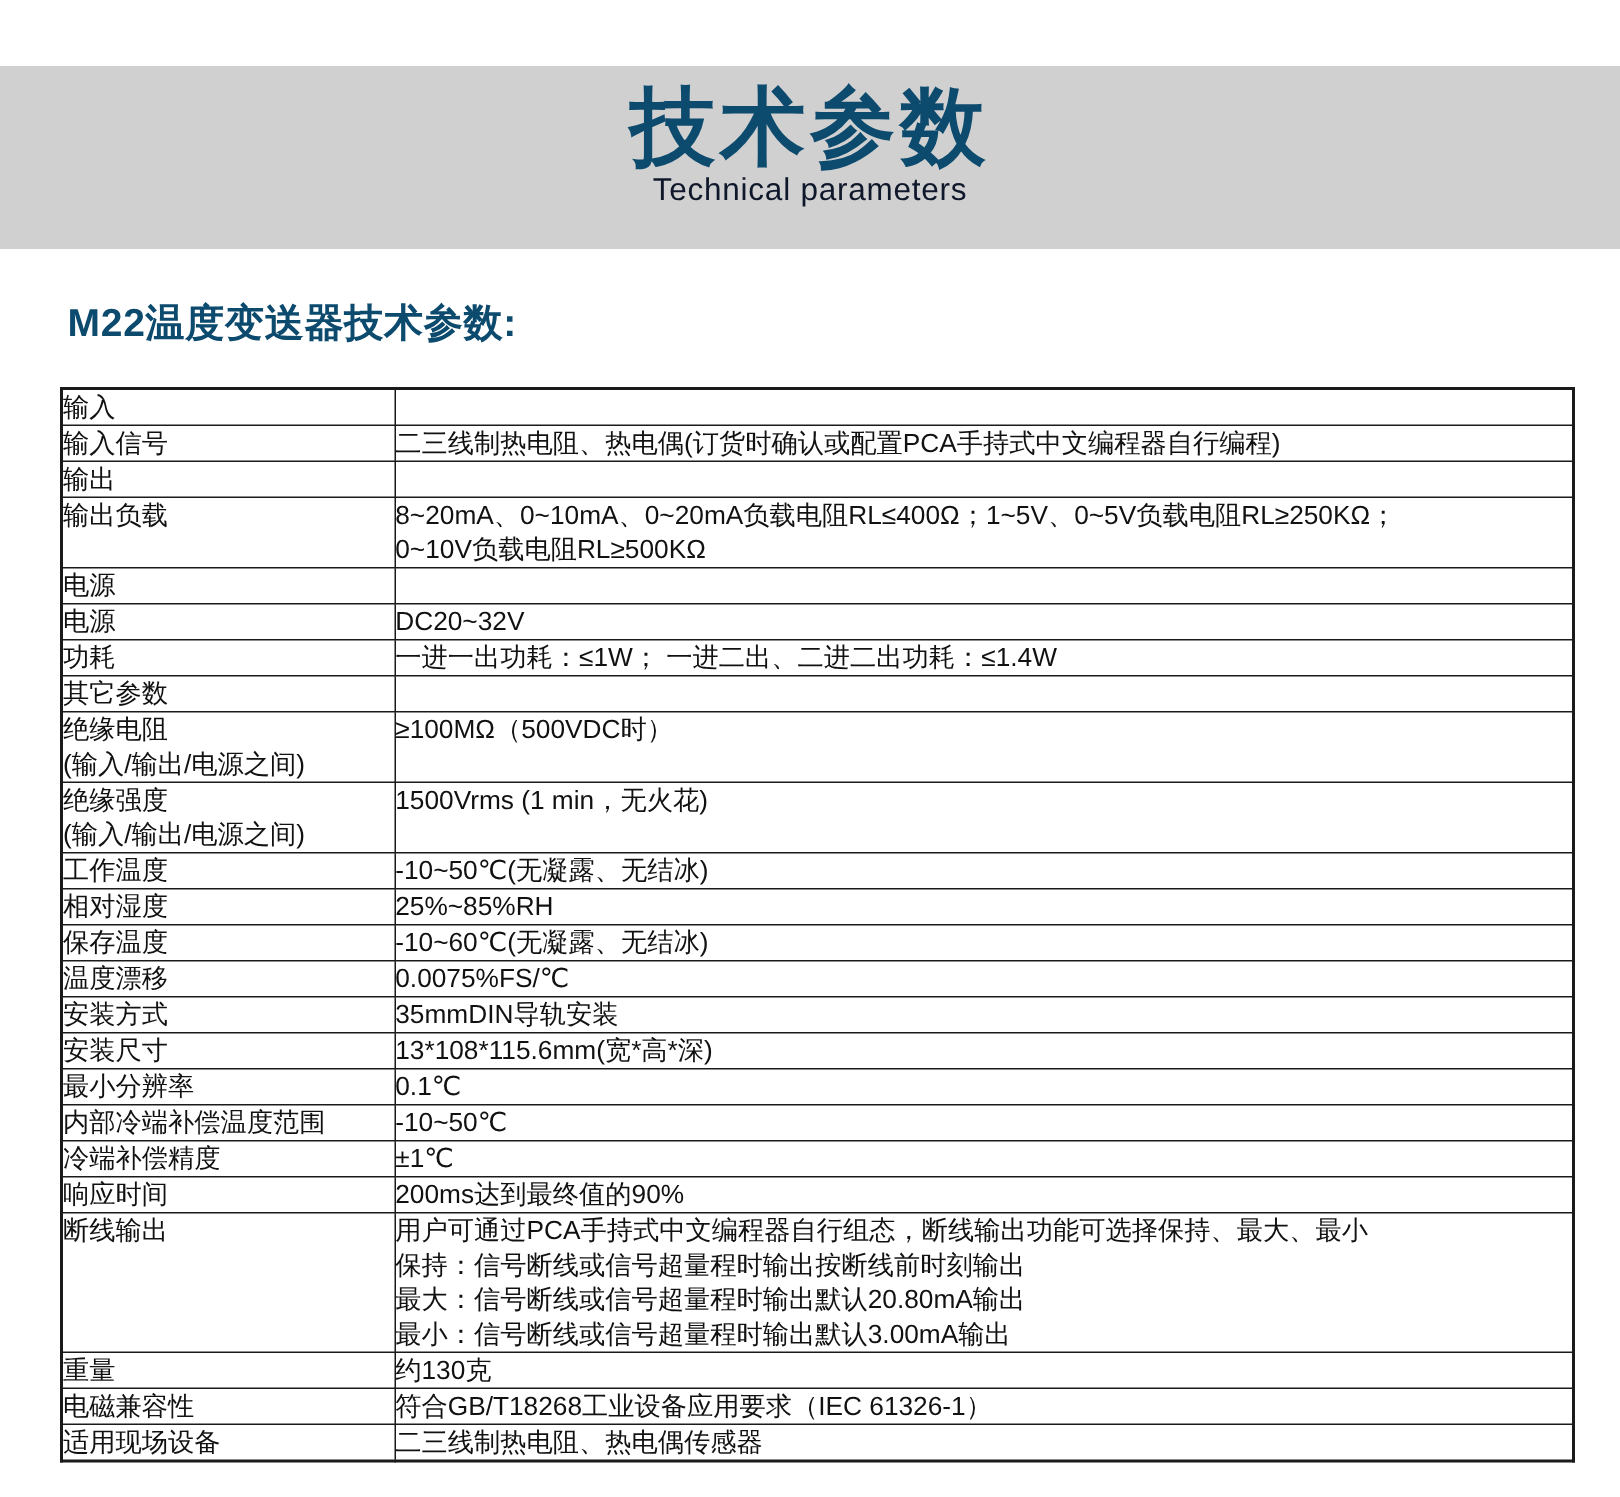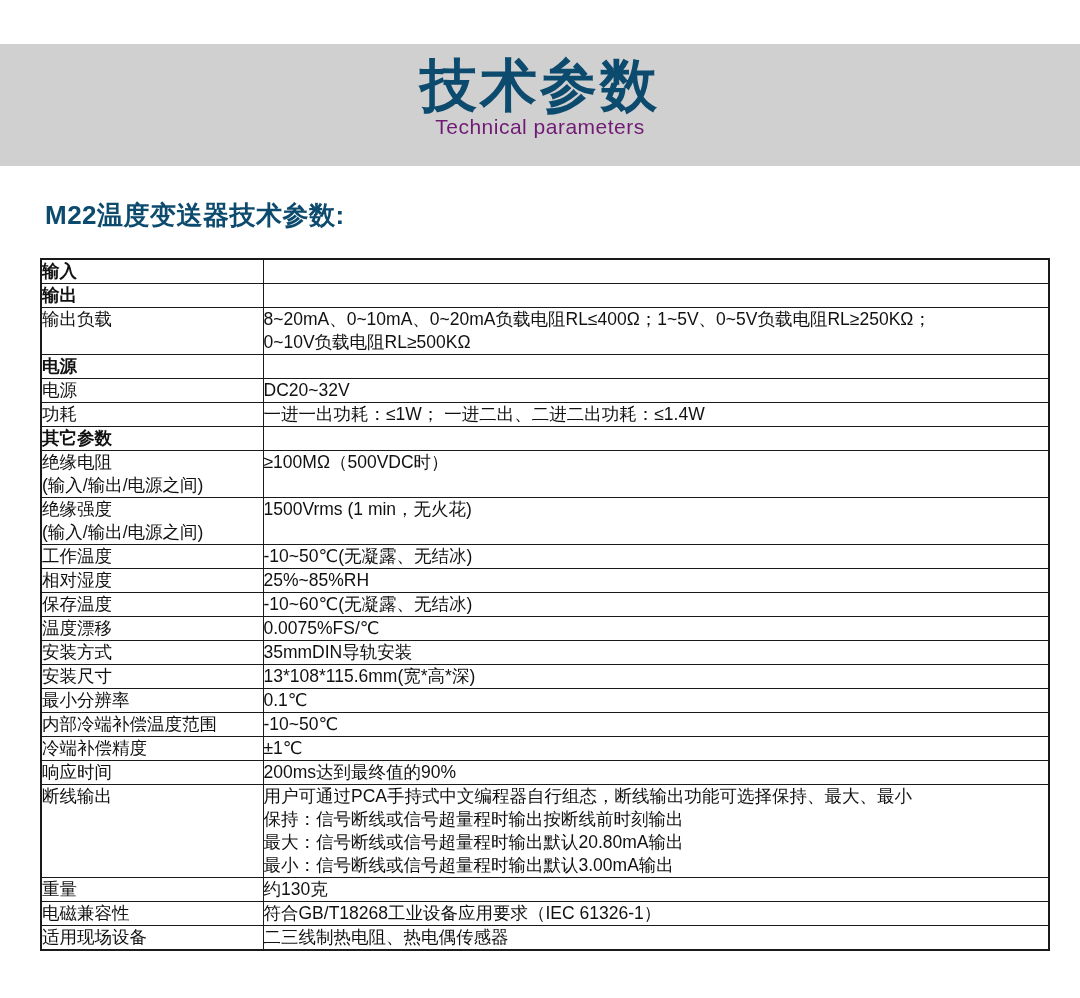--- a/index.html
+++ b/index.html
@@ -11,42 +11,42 @@
   .band {
     margin-top:44px; height:122px; background:#d0d0d0;
     text-align:center; overflow:hidden;
   }
   .band .title-cn {
     margin:0; padding-top:10px;
     font-size:57px; font-weight:800; line-height:1.12;
     letter-spacing:3px; color:#0c4a6e;
   }
   .band .title-en {
-    font-size:21px; font-weight:400; color:#701a75;
+    font-size:21px; font-weight:400; color:#0f172a;
     margin-top:-3px; letter-spacing:0.5px;
   }
   .section-heading {
     margin:32px 0 0 45px;
     font-size:26px; font-weight:700; color:#0c4a6e;
     letter-spacing:0.5px;
   }
   table.spec {
     border-collapse:collapse; table-layout:fixed;
     margin:25px 0 0 40px; width:1008px;
     border:2px solid #1a1a1a;
   }
   table.spec td {
     border:1px solid #1a1a1a;
     vertical-align:top;
     font-size:17.5px; line-height:23px;
     padding:0 4px 0 0;
   }
   td.label-cell { padding-left:8px; }
   td.value-cell { padding-left:11px; }
-  tr.section-row td.label-cell { font-weight:700; }
+  tr.section-row td.label-cell { font-weight:400; }
   .text-line { white-space:nowrap; }
 </style>
 </head>
 <body>
 
 <div class="page">
 
   <div class="band">
     <h1 class="title-cn">技术参数</h1>
     <div class="title-en">Technical parameters</div>
@@ -59,20 +59,28 @@
       <col style="width:222px">
       <col style="width:786px">
     </colgroup>
     <tbody id="spec-tbody">
         <tr class="section-row">
           <td class="label-cell">
             <div class="text-line">输入</div>
           </td>
           <td class="value-cell">&nbsp;</td>
         </tr>
+        <tr class="data-row">
+          <td class="label-cell">
+            <div class="text-line">输入信号</div>
+          </td>
+          <td class="value-cell">
+            <div class="text-line">二三线制热电阻、热电偶(订货时确认或配置PCA手持式中文编程器自行编程)</div>
+          </td>
+        </tr>
         <tr class="section-row">
           <td class="label-cell">
             <div class="text-line">输出</div>
           </td>
           <td class="value-cell">&nbsp;</td>
         </tr>
         <tr class="data-row">
           <td class="label-cell">
             <div class="text-line">输出负载</div>
           </td>

